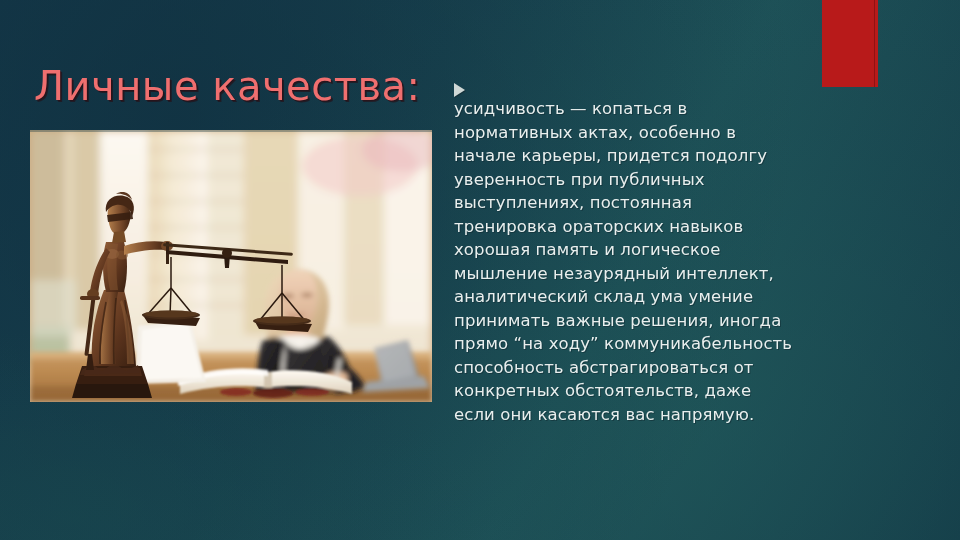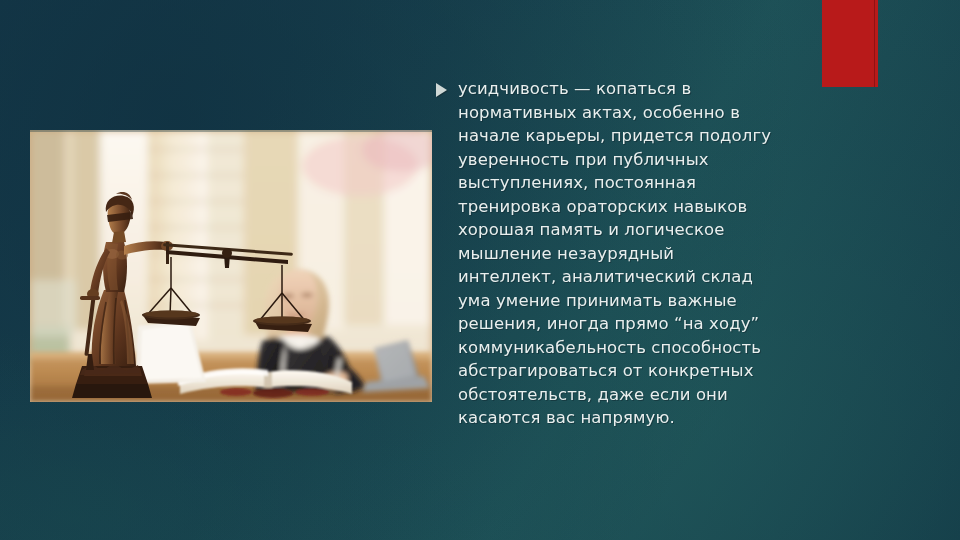--- a/index.html
+++ b/index.html
@@ -79,25 +79,26 @@
     width: 402px;
     height: 272px;
     overflow: hidden;
     background: #caa77a;
   }
   .photo svg { display: block; }
 
   
   .body-block {
     position: absolute;
-    left: 436px;
+    left: 454px;
     top: 77px;
     width: 340px;
     display: flex;
     align-items: flex-start;
+    flex-direction: column;
   }
   .bullet {
     flex: 0 0 auto;
     width: 14px;
     margin-top: 6px;
     margin-right: 8px;
   }
   .bullet-tri {
     width: 0;
     height: 0;
@@ -122,20 +123,21 @@
 
 <div id="slide">
 
   <div class="bg-base"></div>
   <div class="bg-glow-a"></div>
   <div class="bg-glow-b"></div>
   <div class="bg-glow-c"></div>
 
   <div class="accent-block"></div>
 
+  <div class="title">Личные качества:</div>
 
   <div class="photo">
     <svg width="402" height="272" viewBox="0 0 402 272" xmlns="http://www.w3.org/2000/svg">
       <defs>
         <linearGradient id="winGrad" x1="0" y1="0" x2="0" y2="1">
           <stop offset="0%" stop-color="#fdfbf6"></stop>
           <stop offset="55%" stop-color="#f6efe2"></stop>
           <stop offset="100%" stop-color="#eadfc9"></stop>
         </linearGradient>
         <linearGradient id="blindGrad" x1="0" y1="0" x2="1" y2="0">

